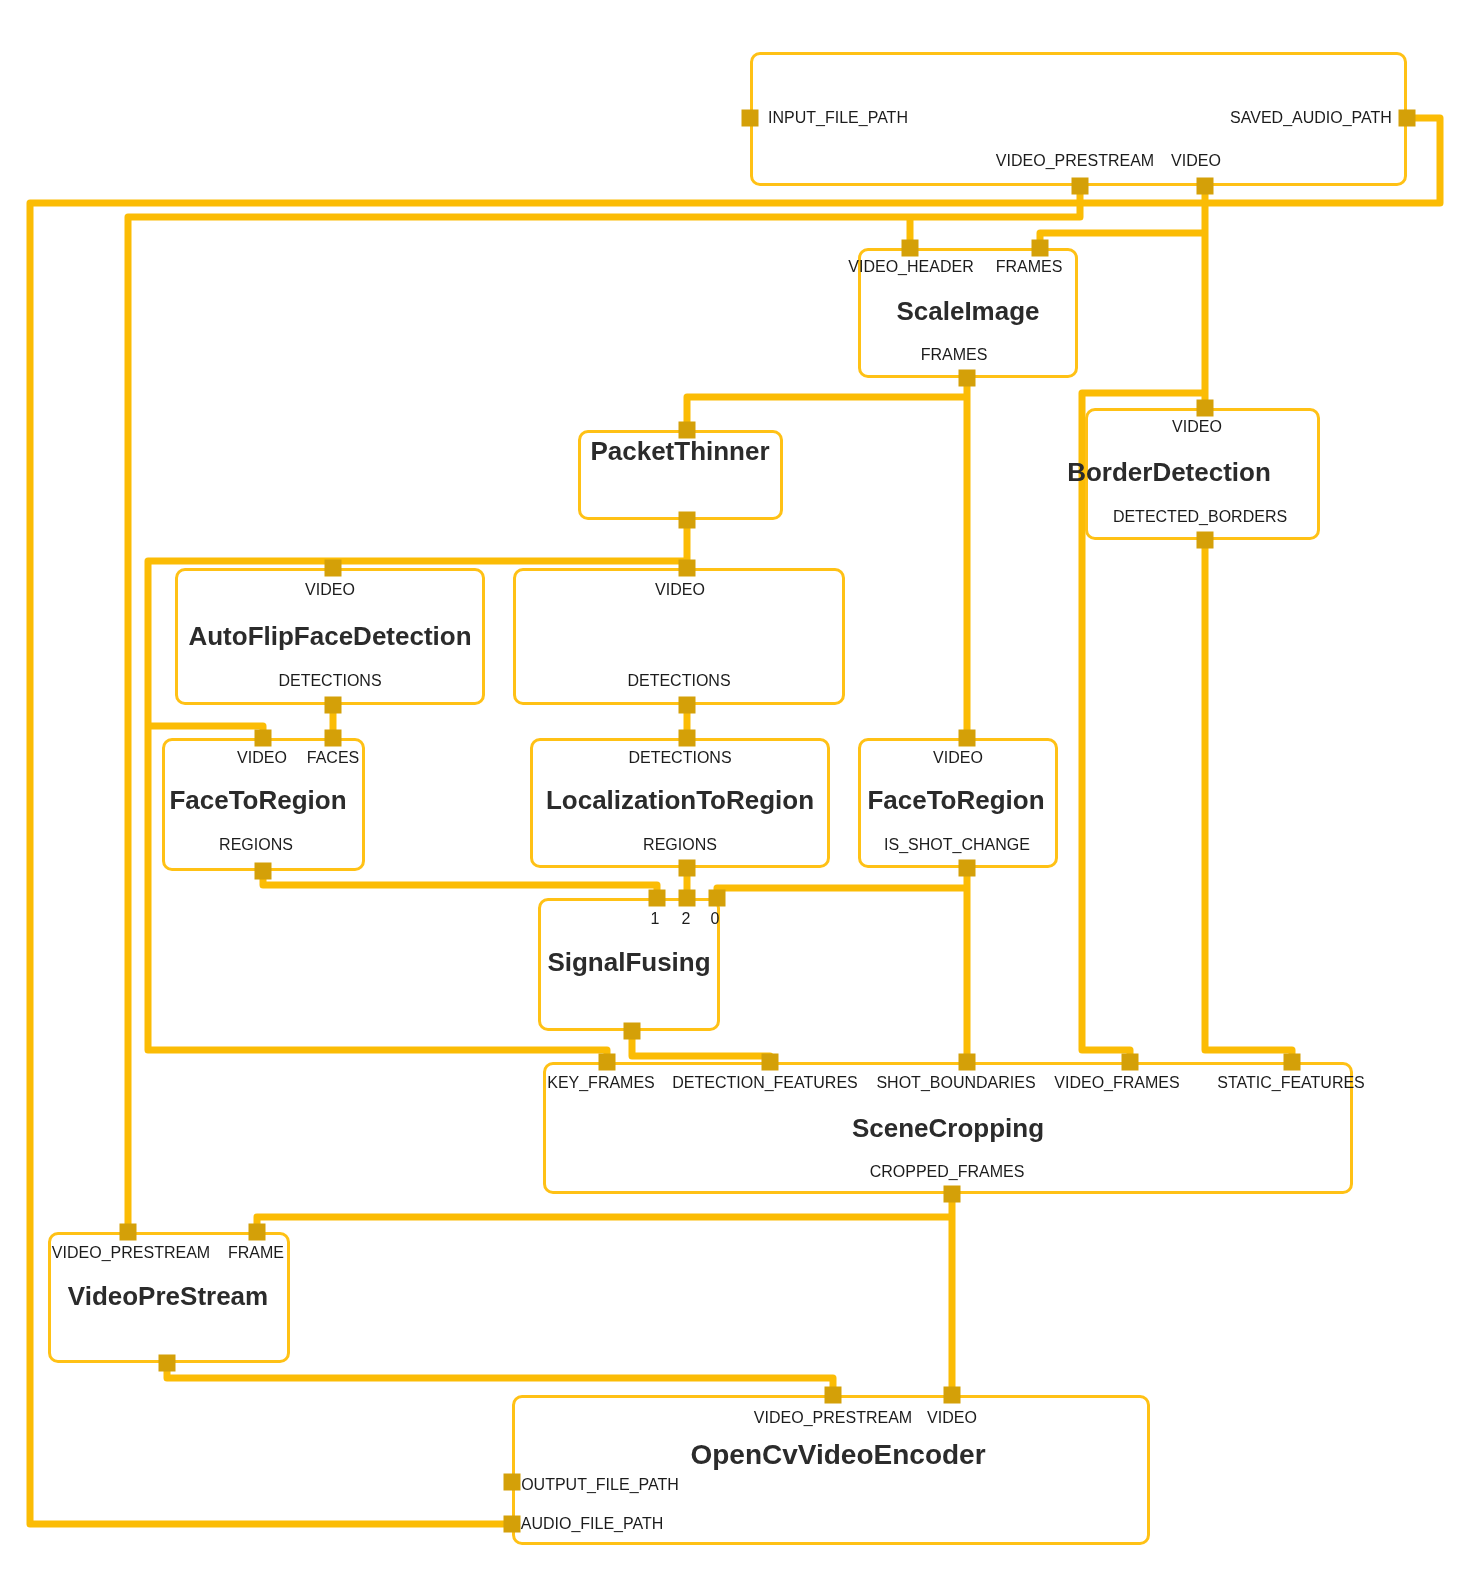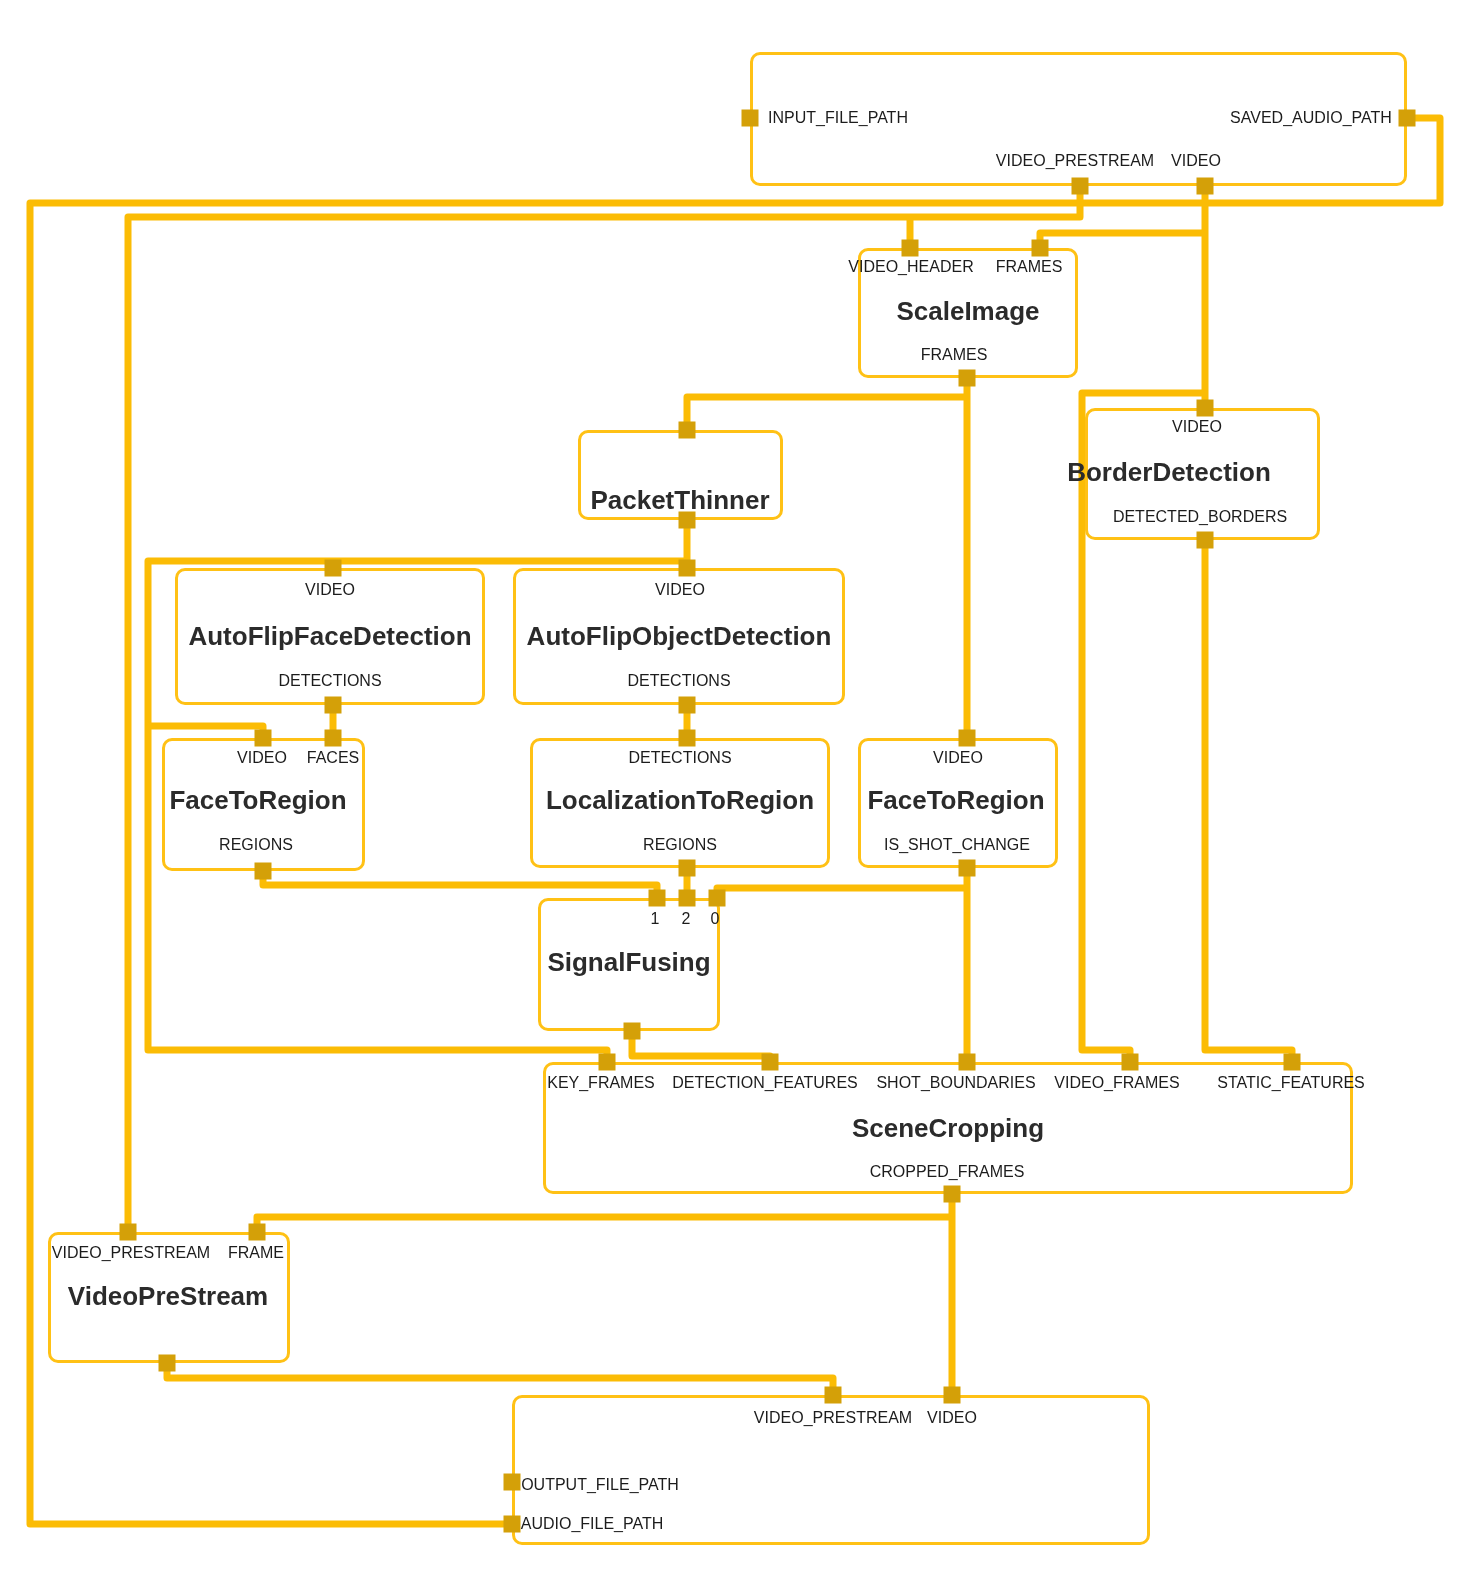--- a/index.html
+++ b/index.html
@@ -76,32 +76,31 @@
   <div class="lbl" style="left:838px;top:118px">INPUT_FILE_PATH</div>
   <div class="lbl" style="left:1311px;top:118px">SAVED_AUDIO_PATH</div>
   <div class="lbl" style="left:1075px;top:161px">VIDEO_PRESTREAM</div>
   <div class="lbl" style="left:1196px;top:161px">VIDEO</div>
 
   <div class="lbl" style="left:911px;top:267px">VIDEO_HEADER</div>
   <div class="lbl" style="left:1029px;top:267px">FRAMES</div>
   <div class="ttl" style="left:968px;top:311px">ScaleImage</div>
   <div class="lbl" style="left:954px;top:355px">FRAMES</div>
 
-  <div class="ttl" style="left:680px;top:500px">PacketThinner</div>
+  <div class="ttl" style="left:680px;top:451px">PacketThinner</div>
 
   <div class="lbl" style="left:1197px;top:427px">VIDEO</div>
   <div class="ttl" style="left:1169px;top:472px">BorderDetection</div>
   <div class="lbl" style="left:1200px;top:517px">DETECTED_BORDERS</div>
 
   <div class="lbl" style="left:330px;top:590px">VIDEO</div>
   <div class="ttl" style="left:330px;top:636px">AutoFlipFaceDetection</div>
   <div class="lbl" style="left:330px;top:681px">DETECTIONS</div>
 
   <div class="lbl" style="left:680px;top:590px">VIDEO</div>
-  <div class="ttl" style="left:679px;top:636px">AutoFlipObjectDetection</div>
   <div class="lbl" style="left:679px;top:681px">DETECTIONS</div>
 
   <div class="lbl" style="left:262px;top:758px">VIDEO</div>
   <div class="lbl" style="left:333px;top:758px">FACES</div>
   <div class="ttl" style="left:258px;top:800px">FaceToRegion</div>
   <div class="lbl" style="left:256px;top:845px">REGIONS</div>
 
   <div class="lbl" style="left:680px;top:758px">DETECTIONS</div>
   <div class="ttl" style="left:680px;top:800px">LocalizationToRegion</div>
   <div class="lbl" style="left:680px;top:845px">REGIONS</div>
@@ -122,20 +121,21 @@
   <div class="lbl" style="left:1291px;top:1083px">STATIC_FEATURES</div>
   <div class="ttl" style="left:948px;top:1128px">SceneCropping</div>
   <div class="lbl" style="left:947px;top:1172px">CROPPED_FRAMES</div>
 
   <div class="lbl" style="left:131px;top:1253px">VIDEO_PRESTREAM</div>
   <div class="lbl" style="left:256px;top:1253px">FRAME</div>
   <div class="ttl" style="left:168px;top:1296px">VideoPreStream</div>
 
   <div class="lbl" style="left:833px;top:1418px">VIDEO_PRESTREAM</div>
   <div class="lbl" style="left:952px;top:1418px">VIDEO</div>
+  <div class="ttl big" style="left:838px;top:1455px">OpenCvVideoEncoder</div>
   <div class="lbl" style="left:600px;top:1485px">OUTPUT_FILE_PATH</div>
   <div class="lbl" style="left:592px;top:1524px">AUDIO_FILE_PATH</div>
 
   <div class="port" style="left:750px;top:118px"></div>
   <div class="port" style="left:1407px;top:118px"></div>
   <div class="port" style="left:1080px;top:186px"></div>
   <div class="port" style="left:1205px;top:186px"></div>
   <div class="port" style="left:910px;top:248px"></div>
   <div class="port" style="left:1040px;top:248px"></div>
   <div class="port" style="left:967px;top:378px"></div>

